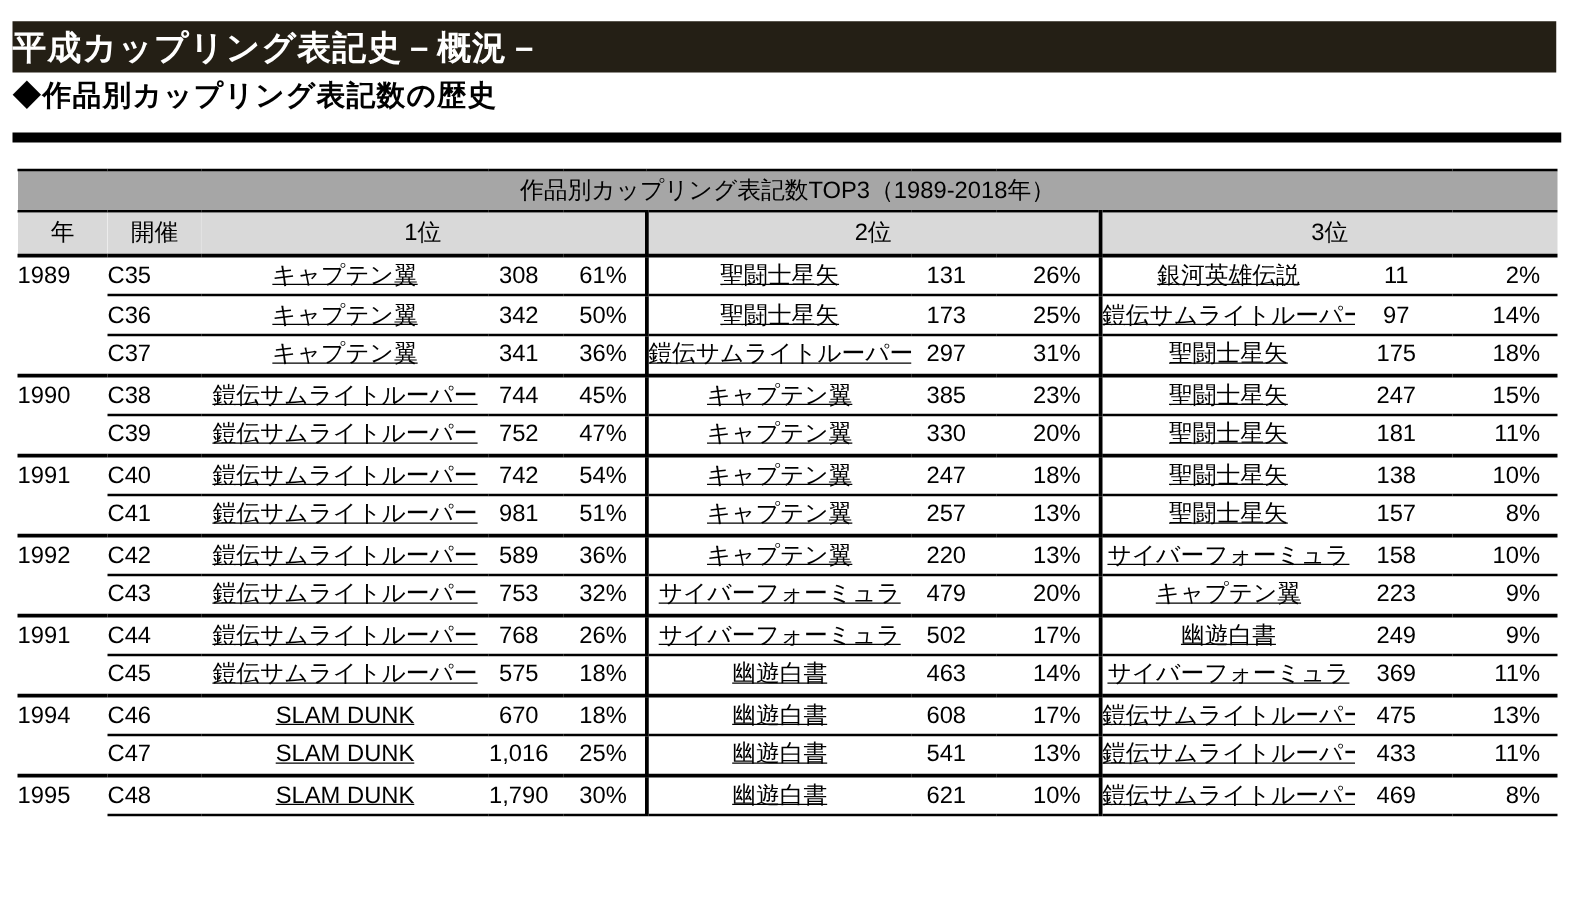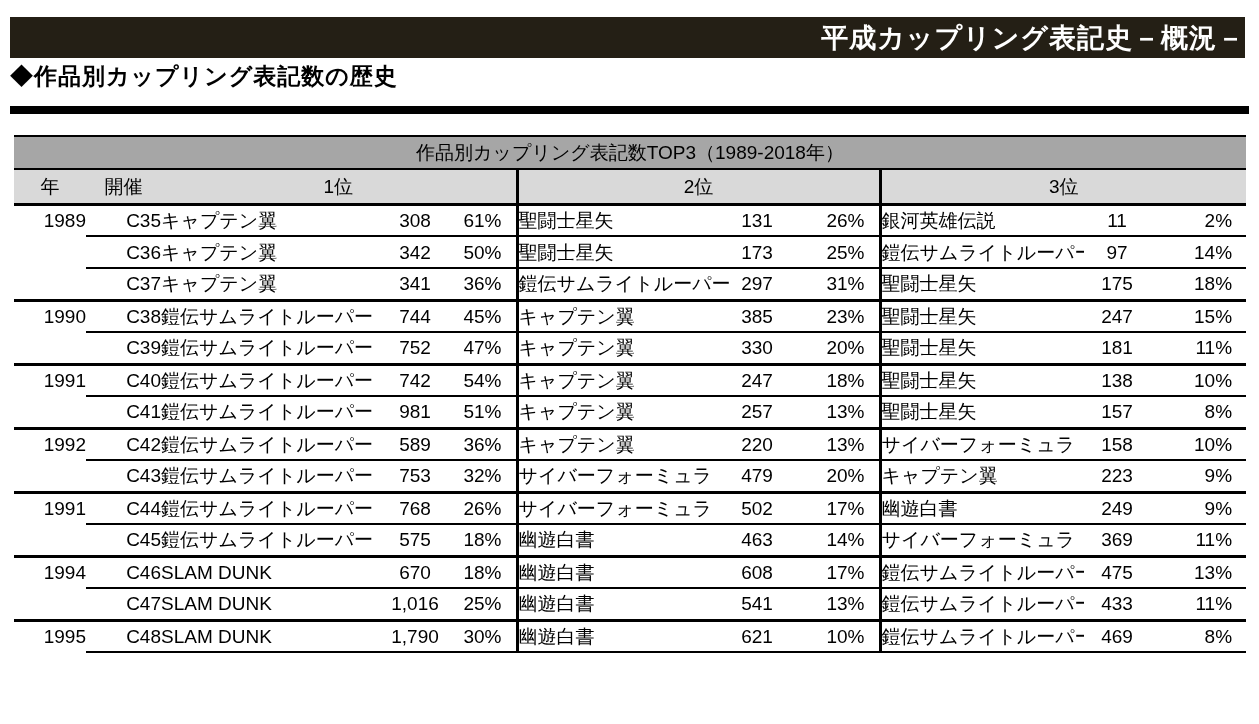--- a/index.html
+++ b/index.html
@@ -11,21 +11,21 @@
   }
   *{box-sizing:border-box;}
   html,body{margin:0;padding:0;}
   body{
     width:1259px;height:724px;position:relative;background:#ffffff;
     font-family:"Liberation Sans", sans-serif;color:#000;overflow:hidden;
   }
   .title-bar{
     position:absolute;left:10px;top:17px;width:1235px;height:41px;
     background:var(--title-bar-bg);
-    display:flex;align-items:center;justify-content:flex-end;
+    display:flex;align-items:center;justify-content:flex-start;
   }
   .title-bar .title-text{
     color:var(--title-text);font-size:27px;font-weight:bold;letter-spacing:1px;
     white-space:nowrap;
   }
   .section-heading{
     position:absolute;left:10px;top:61px;font-size:23px;font-weight:bold;
     white-space:nowrap;letter-spacing:1px;
   }
   .thick-rule{
@@ -41,22 +41,22 @@
   tr.thead1 td{
     background:var(--table-title-bg);height:33px;text-align:center;
     border-top:2px solid var(--border);border-bottom:2px solid var(--border);
     font-size:19px;
   }
   tr.thead2 td{
     background:var(--col-header-bg);height:35px;text-align:center;
     border-bottom:3px solid var(--border);font-size:19px;
   }
   tbody td{height:32px;}
-  td.center{text-align:right;}
-  td.name{text-align:left;}
+  td.center{text-align:left;}
+  td.name{text-align:center;text-decoration:underline;}
   td.num{text-align:center;padding-right:12px;}
   td.pct{text-align:right;padding-right:14px;}
   .sec-end{border-right:3px solid var(--border);}
   tr.group-mid td{border-bottom:2px solid var(--border);}
   tr.group-mid td.year{border-bottom:none;}
   tr.group-end td{border-bottom:3px solid var(--border);}
 </style>
 </head>
 <body>
 

